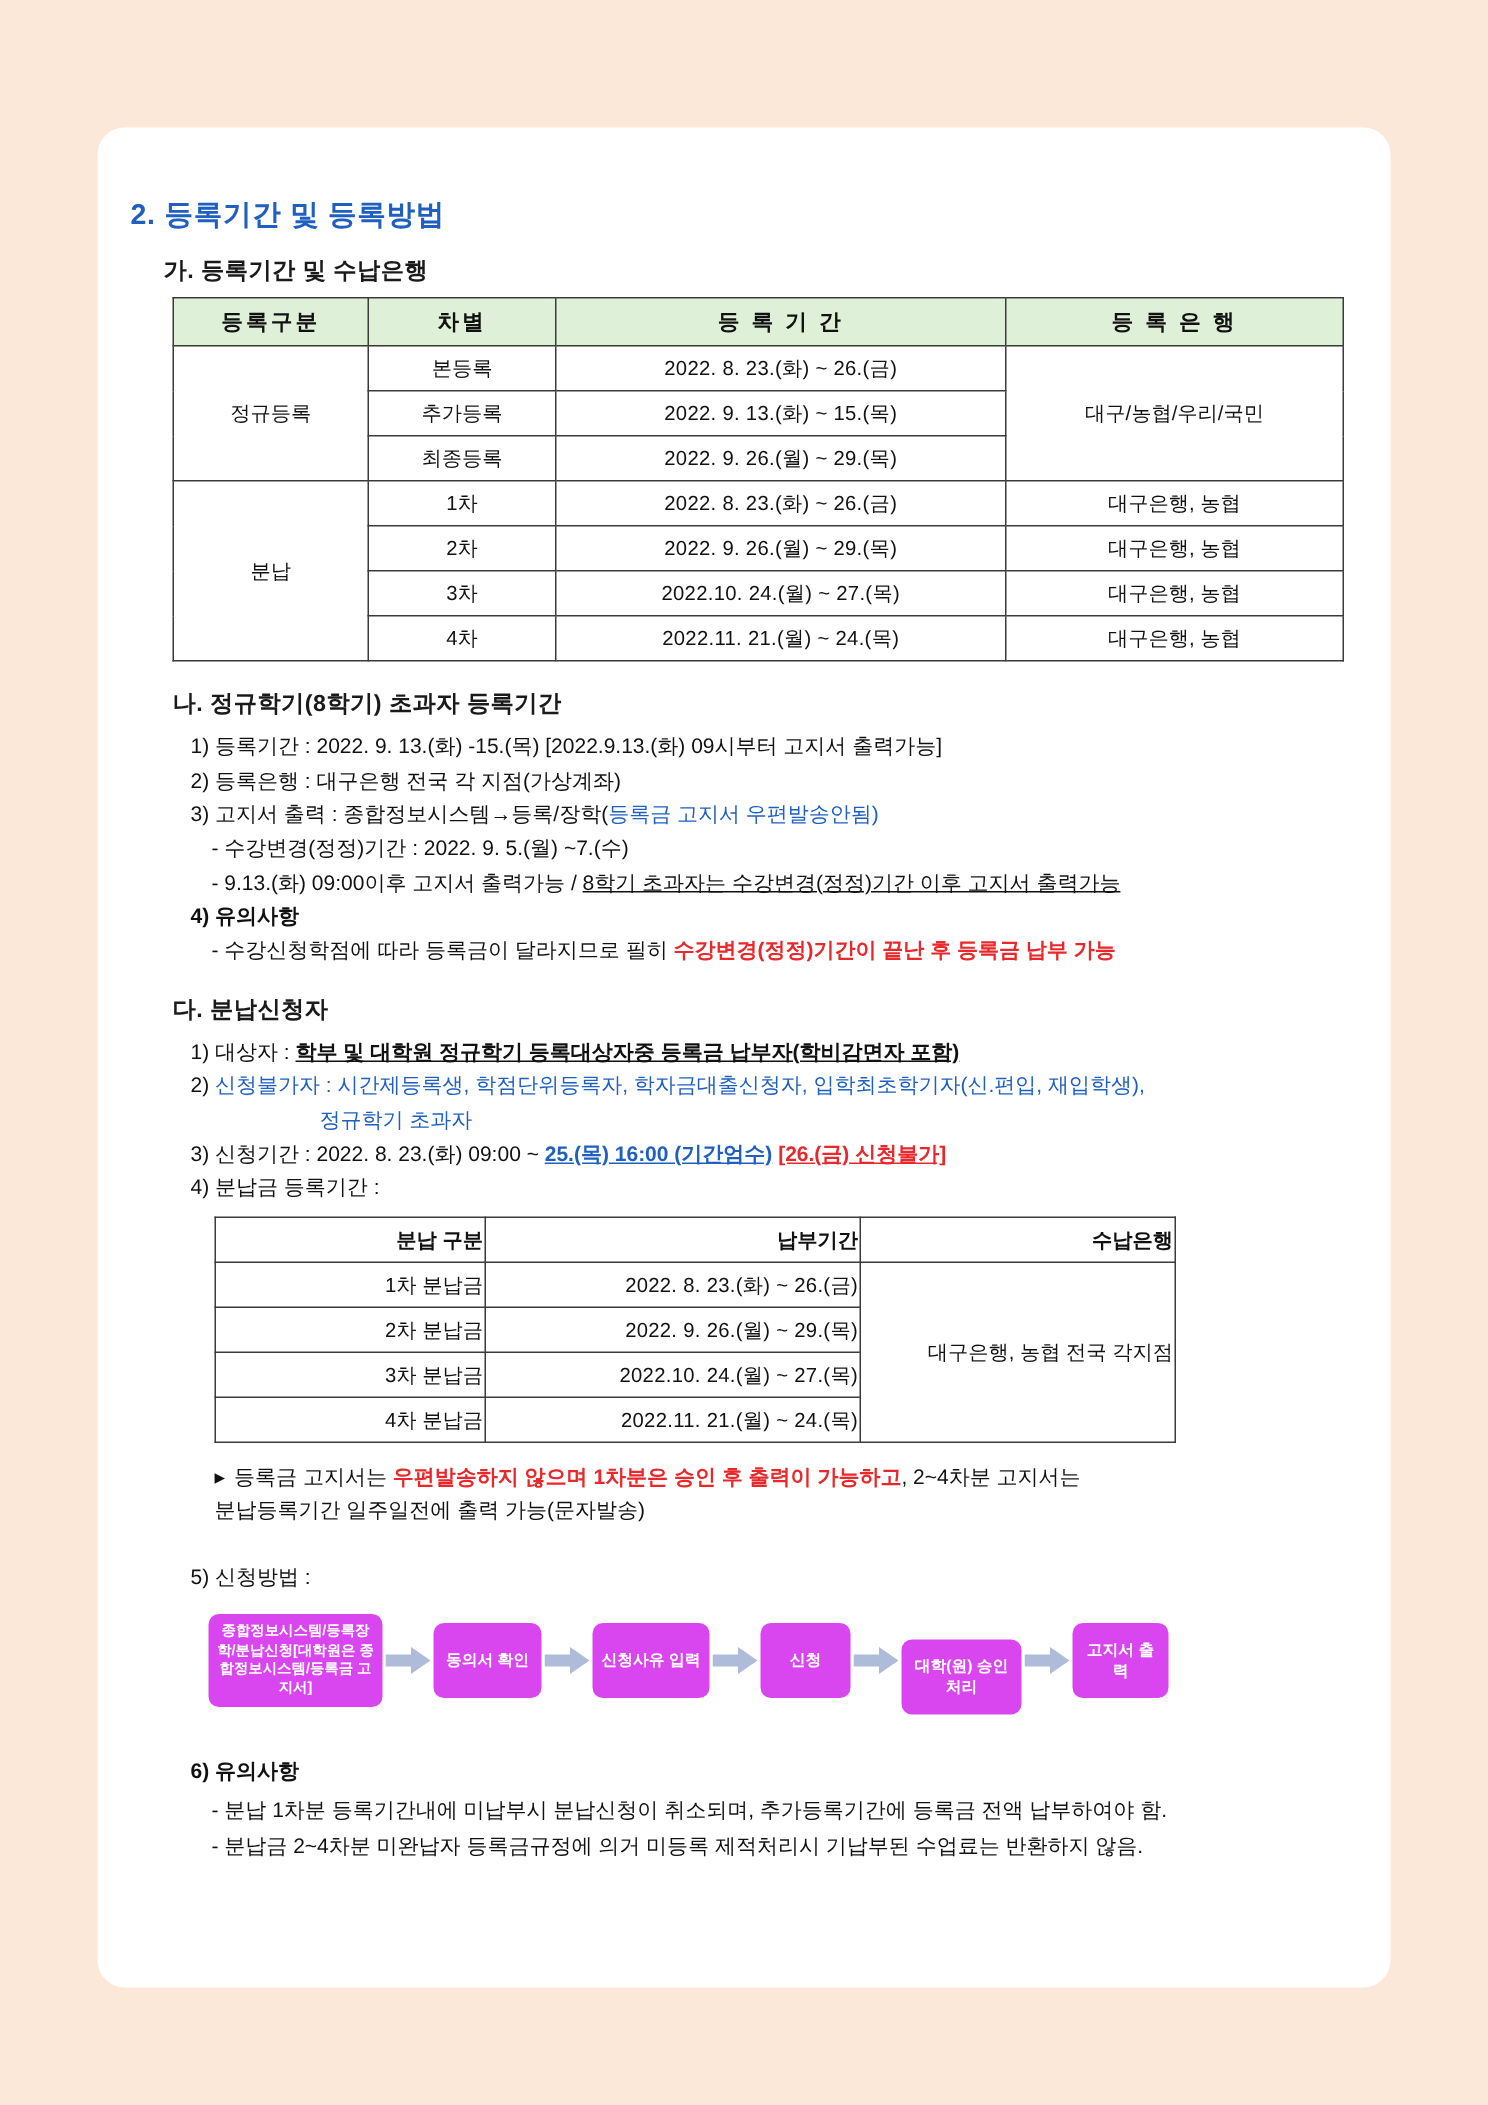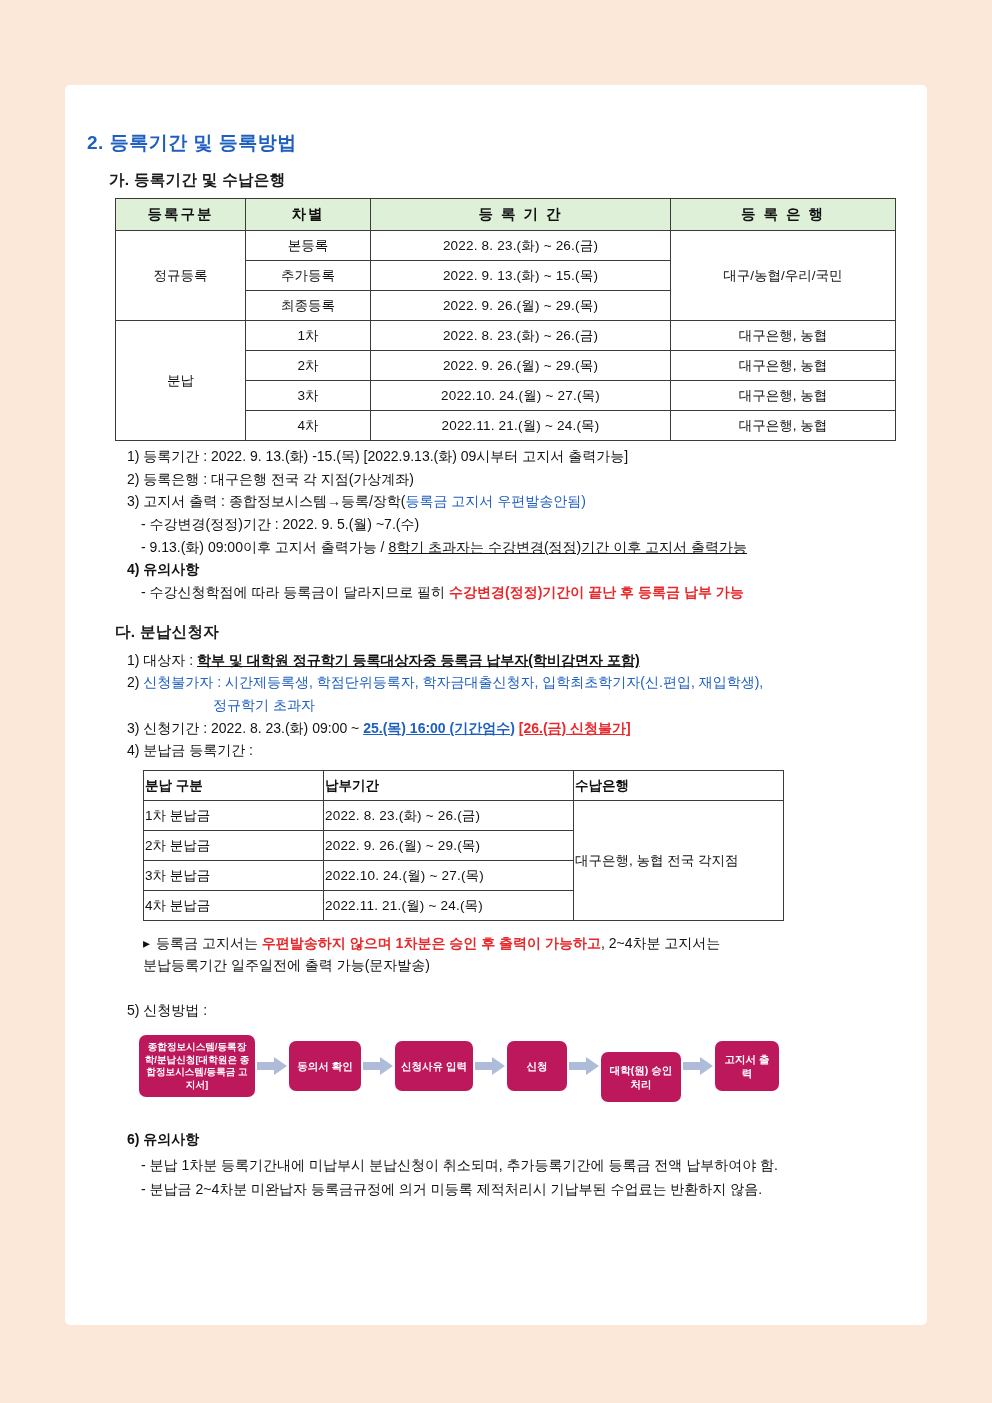--- a/index.html
+++ b/index.html
@@ -14,21 +14,21 @@
     position: relative;
     overflow: hidden;
   }
   .page {
     position: absolute;
     left: 65px;
     top: 85px;
     width: 862px;
     height: 1240px;
     background: #ffffff;
-    border-radius: 5px;
+    border-radius: 18px;
   }
   .content {
     position: absolute;
     left: 22px;
     top: 45px;
     width: 820px;
   }
 
   
   .h-section {
@@ -101,21 +101,21 @@
   .u { text-decoration: underline; }
 
   
   .tbl-inst {
     margin: 8px 0 0 56px;
     width: 640px;
     table-layout: fixed;
   }
   .tbl-inst th, .tbl-inst td {
     border: 1px solid #3b3b3b;
-    text-align: left;
+    text-align: right;
     font-size: 13.5px;
     color: #111;
     height: 27px;
   }
 
   .note {
     margin: 12px 0 0 56px;
     font-size: 14px;
     color: #111;
     line-height: 1.55;
@@ -129,21 +129,21 @@
     font-size: 14px;
     color: #111;
   }
   .flow {
     margin: 10px 0 0 52px;
     display: flex;
     align-items: center;
     gap: 0px;
   }
   .fbox {
-    background: #be185d;
+    background: #d946ef;
     color: #fff;
     border-radius: 7px;
     font-size: 10.5px;
     font-weight: bold;
     text-align: center;
     display: flex;
     align-items: center;
     justify-content: center;
     line-height: 1.35;
     padding: 4px 5px;
@@ -231,20 +231,21 @@
           <td>대구은행, 농협</td>
         </tr>
         <tr>
           <td>4차</td>
           <td class="mono">2022.11. 21.(월) ~ 24.(목)</td>
           <td>대구은행, 농협</td>
         </tr>
       </tbody>
     </table>
 
+    <div class="h-sub2">나. 정규학기(8학기) 초과자 등록기간</div>
     <div class="block">
       <div class="li">1) 등록기간 : 2022. 9. 13.(화) -15.(목) [2022.9.13.(화) 09시부터 고지서 출력가능]</div>
       <div class="li">2) 등록은행 : 대구은행 전국 각 지점(가상계좌)</div>
       <div class="li">
         <span>3) 고지서 출력 : 종합정보시스템→등록/장학(</span><span class="blue">등록금 고지서 우편발송안됨)</span>
       </div>
       <div class="li indent1">- 수강변경(정정)기간 : 2022. 9. 5.(월) ~7.(수)</div>
       <div class="li indent1">
         <span>- 9.13.(화) 09:00이후 고지서 출력가능 / </span><span class="u">8학기 초과자는 수강변경(정정)기간 이후 고지서 출력가능</span>
       </div>

